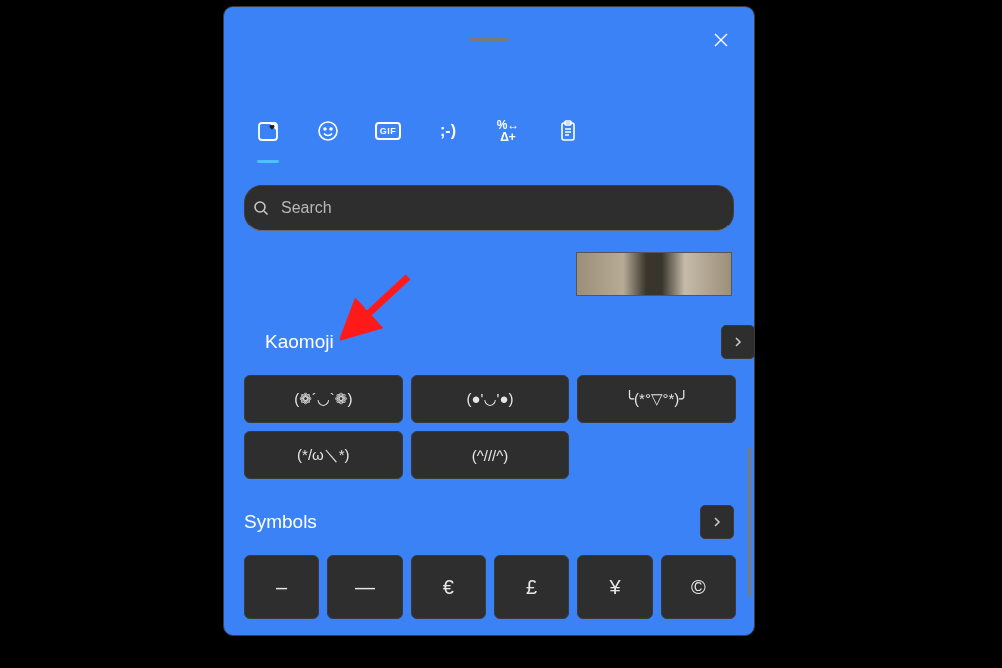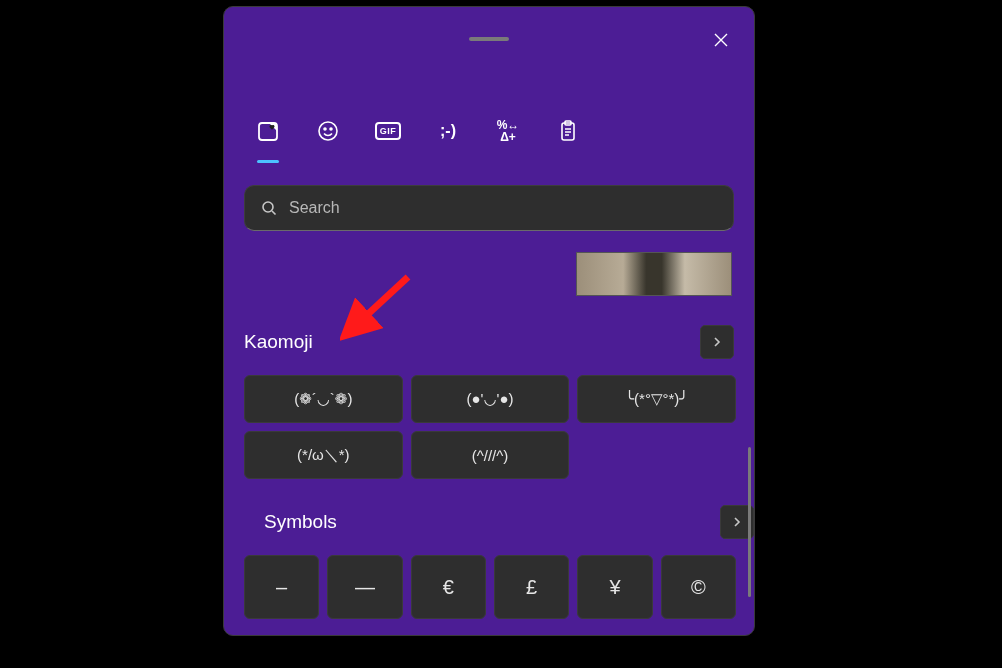--- a/index.html
+++ b/index.html
@@ -10,21 +10,21 @@
       font-family: "Segoe UI", sans-serif;
       overflow: hidden;
       position: relative;
     }
     .panel {
       position: absolute;
       left: 223px;
       top: 6px;
       width: 532px;
       height: 630px;
-      background: #4c1d95;
+      background: #3b82f6;
       border: 1px solid #3a3a3a;
       border-radius: 10px;
       overflow: hidden;
     }
     .drag-handle {
       position: absolute;
       top: 30px;
       left: 50%;
       transform: translateX(-50%);
       width: 40px;
@@ -87,24 +87,24 @@
     .tab .sym { font-size: 12px; font-weight: 600; line-height: 1; text-align: center; }
     .search {
       position: absolute;
       top: 178px;
       left: 20px;
       width: 490px;
       height: 46px;
       background: #2e2e2e;
       border: 1px solid #3d3d3d;
       border-bottom: 1px solid #6a6a6a;
-      border-radius: 10px;
-      display: flex;
-      align-items: center;
-      padding: 0 16px;
+      border-radius: 18px;
+      display: flex;
+      align-items: center;
+      padding: 0 8px;
       gap: 12px;
     }
     .search svg { width: 16px; height: 16px; color: #c7c7c7; }
     .search-text { font-size: 16px; color: #b8b8b8; }
     .thumb {
       position: absolute;
       top: 245px;
       right: 22px;
       width: 156px;
       height: 44px;
@@ -130,22 +130,22 @@
       background: #2e2e2e;
       border: 1px solid #3a3a3a;
       border-radius: 5px;
       display: flex;
       align-items: center;
       justify-content: center;
       color: #c7c7c7;
       cursor: pointer;
     }
     .chev-btn svg { width: 10px; height: 10px; }
-    .sh-kao { top: 318px; }
-    .sh-sym { top: 498px; margin-left: 20px; }
+    .sh-kao { top: 318px; margin-left: 21px; }
+    .sh-sym { top: 498px; }
     .grid {
       position: absolute;
       left: 20px;
       width: 492px;
       display: grid;
       gap: 8px;
     }
     .grid-kao { top: 368px; grid-template-columns: repeat(3, 1fr); }
     .grid-sym { top: 548px; grid-template-columns: repeat(6, 1fr); }
     .cell {

